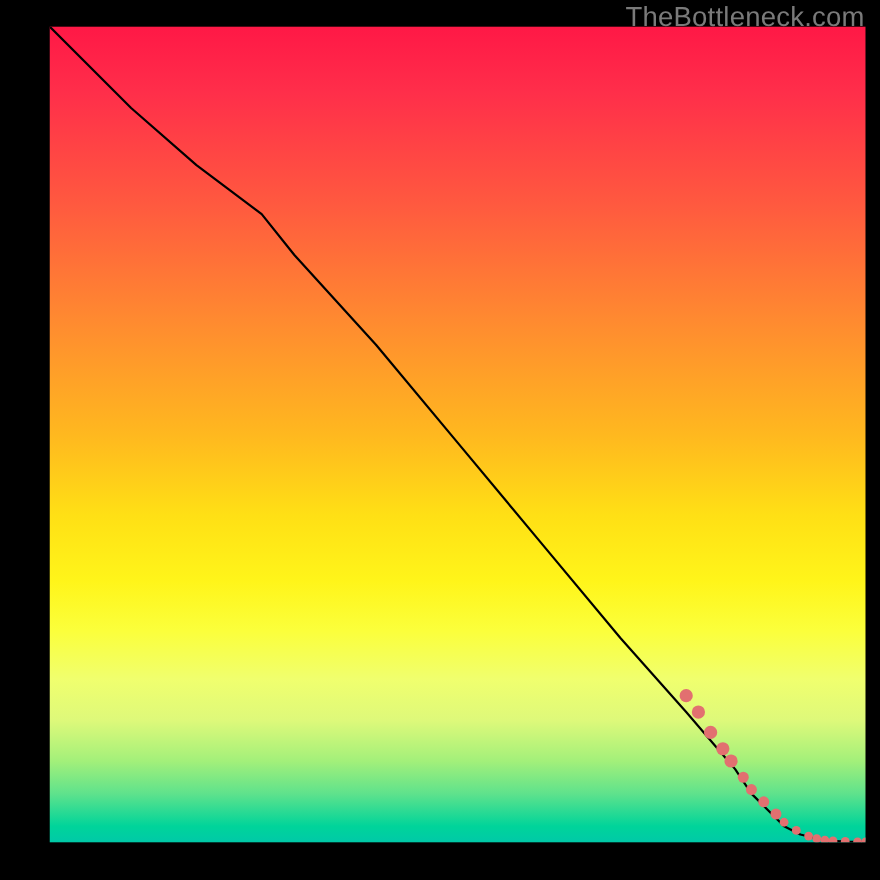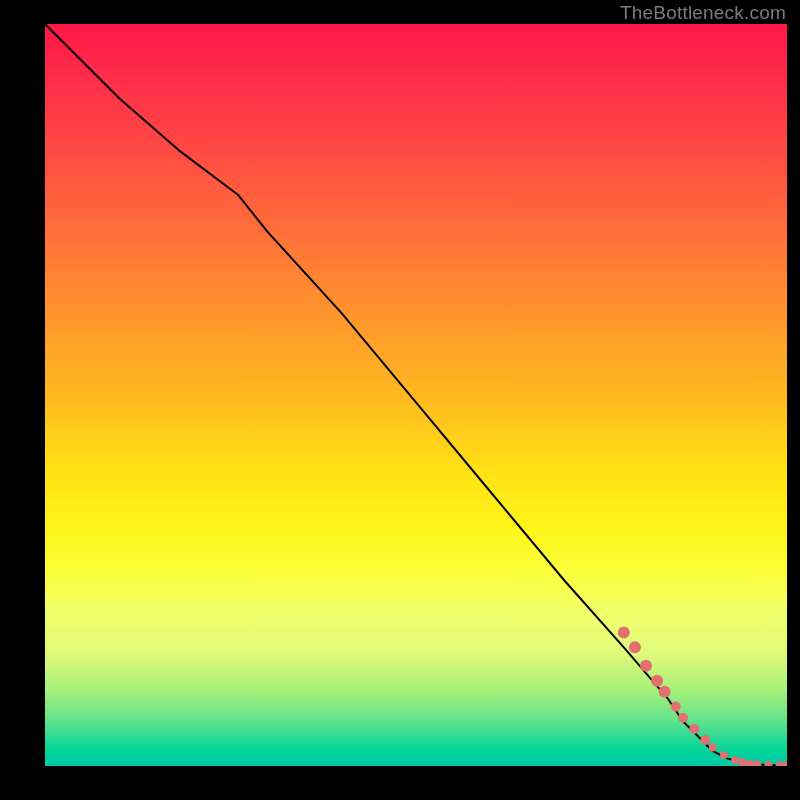--- a/index.html
+++ b/index.html
@@ -50,21 +50,21 @@
   }
   svg.overlay {
     position: absolute;
     inset: 0;
   }
   .watermark {
     position: absolute;
     top: 2px;
     right: 14px;
     color: #7a7a7a;
-    font-size: 19px;
+    font-size: 25px;
     font-weight: 500;
     letter-spacing: 0.2px;
     user-select: none;
   }
 </style>
 </head>
 <body>
 
 <div class="frame">
 

